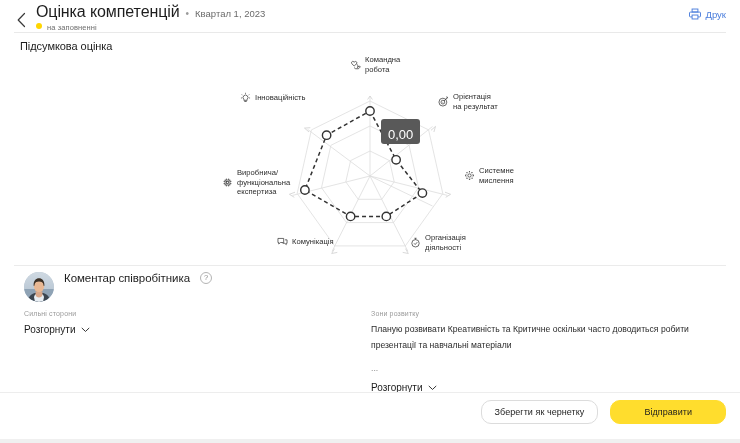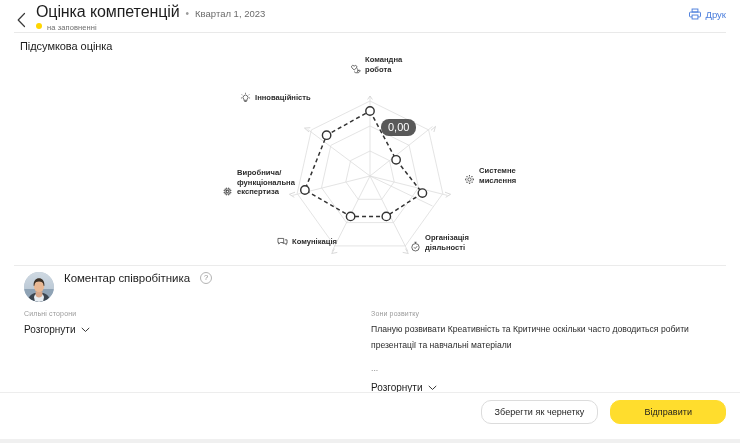--- a/index.html
+++ b/index.html
@@ -62,31 +62,31 @@
     font-size:11px; color:#1d1d1d; letter-spacing:-0.05px;
   }
 
   
   .radar-wrap {
     position:absolute; left:14px; top:48px; width:712px; height:215px;
   }
   .radar-wrap svg { display:block; }
   .axis-label {
     position:absolute;
-    display:flex; align-items:flex-end; gap:4px;
-    font-size:7.6px; line-height:9.6px; font-weight:700;
+    display:flex; align-items:center; gap:4px;
+    font-size:7.6px; line-height:9.6px; font-weight:400;
     color:#2b2b2b; letter-spacing:0.02px;
   }
   .axis-label .ico { flex:0 0 11px; width:11px; height:11px; margin-top:0px; }
   .axis-label .ico svg { display:block; }
   .axis-label .txt { white-space:pre-line; }
   .tooltip {
     position:absolute;
     background:#595959; color:#fff;
-    font-size:11px; padding:3px 7px 4px; border-radius:8px;
+    font-size:13px; padding:11px 7px 4px; border-radius:3px;
     line-height:10px;
   }
 
   .hr-mid {
     position:absolute; left:14px; top:265px; width:712px; height:1px;
     background:#ebebeb;
   }
 
   
   .comment-head {
@@ -246,20 +246,32 @@
         <svg width="11" height="11" viewBox="0 0 14 14" fill="none" stroke="#3a3a3a" stroke-width="0.95">
           <path d="M2.4 6.1c-.8-1 -.6-2.4.5-2.9 1-.5 2.1 0 2.4 1 .4-1 1.5-1.4 2.5-.9 1 .5 1.2 1.9.4 2.9L5.3 8.9 2.4 6.1z"></path>
           <path d="M8.3 6.6c.9.2 1.6 1 1.7 1.9l.2 1.8-1.3.6"></path>
           <path d="M10 9.9l2.3-.6c.6-.2 1 .5.6 1l-2.1 2.1H7.2l-2-1.4"></path>
         </svg>
       </span>
       <span class="txt">Командна
 робота</span>
     </div>
 
+    <div class="axis-label" style="left:424px; top:44px; width:82px;">
+      <span class="ico">
+        <svg width="11" height="11" viewBox="0 0 14 14" fill="none" stroke="#3a3a3a" stroke-width="0.95">
+          <circle cx="6.2" cy="7.8" r="5"></circle>
+          <circle cx="6.2" cy="7.8" r="2.4"></circle>
+          <circle cx="6.2" cy="7.8" r="0.6" fill="#3a3a3a" stroke="none"></circle>
+          <path d="M7.6 6.4l4.2-4.2M10.4 1.2l1.6.2.2 1.6"></path>
+        </svg>
+      </span>
+      <span class="txt">Орієнтація
+на результат</span>
+    </div>
 
     <div class="axis-label" style="left:450px; top:118px; width:78px;">
       <span class="ico">
         <svg width="11" height="11" viewBox="0 0 14 14" fill="none" stroke="#3a3a3a" stroke-width="0.95">
           <circle cx="7" cy="7" r="2.1"></circle>
           <path d="M7 1.3v1.5M7 11.2v1.5M1.3 7h1.5M11.2 7h1.5M3 3l1.1 1.1M9.9 9.9L11 11M11 3L9.9 4.1M4.1 9.9L3 11"></path>
           <circle cx="7" cy="7" r="4.6" stroke-dasharray="1.4 1.5"></circle>
         </svg>
       </span>
       <span class="txt">Системне

